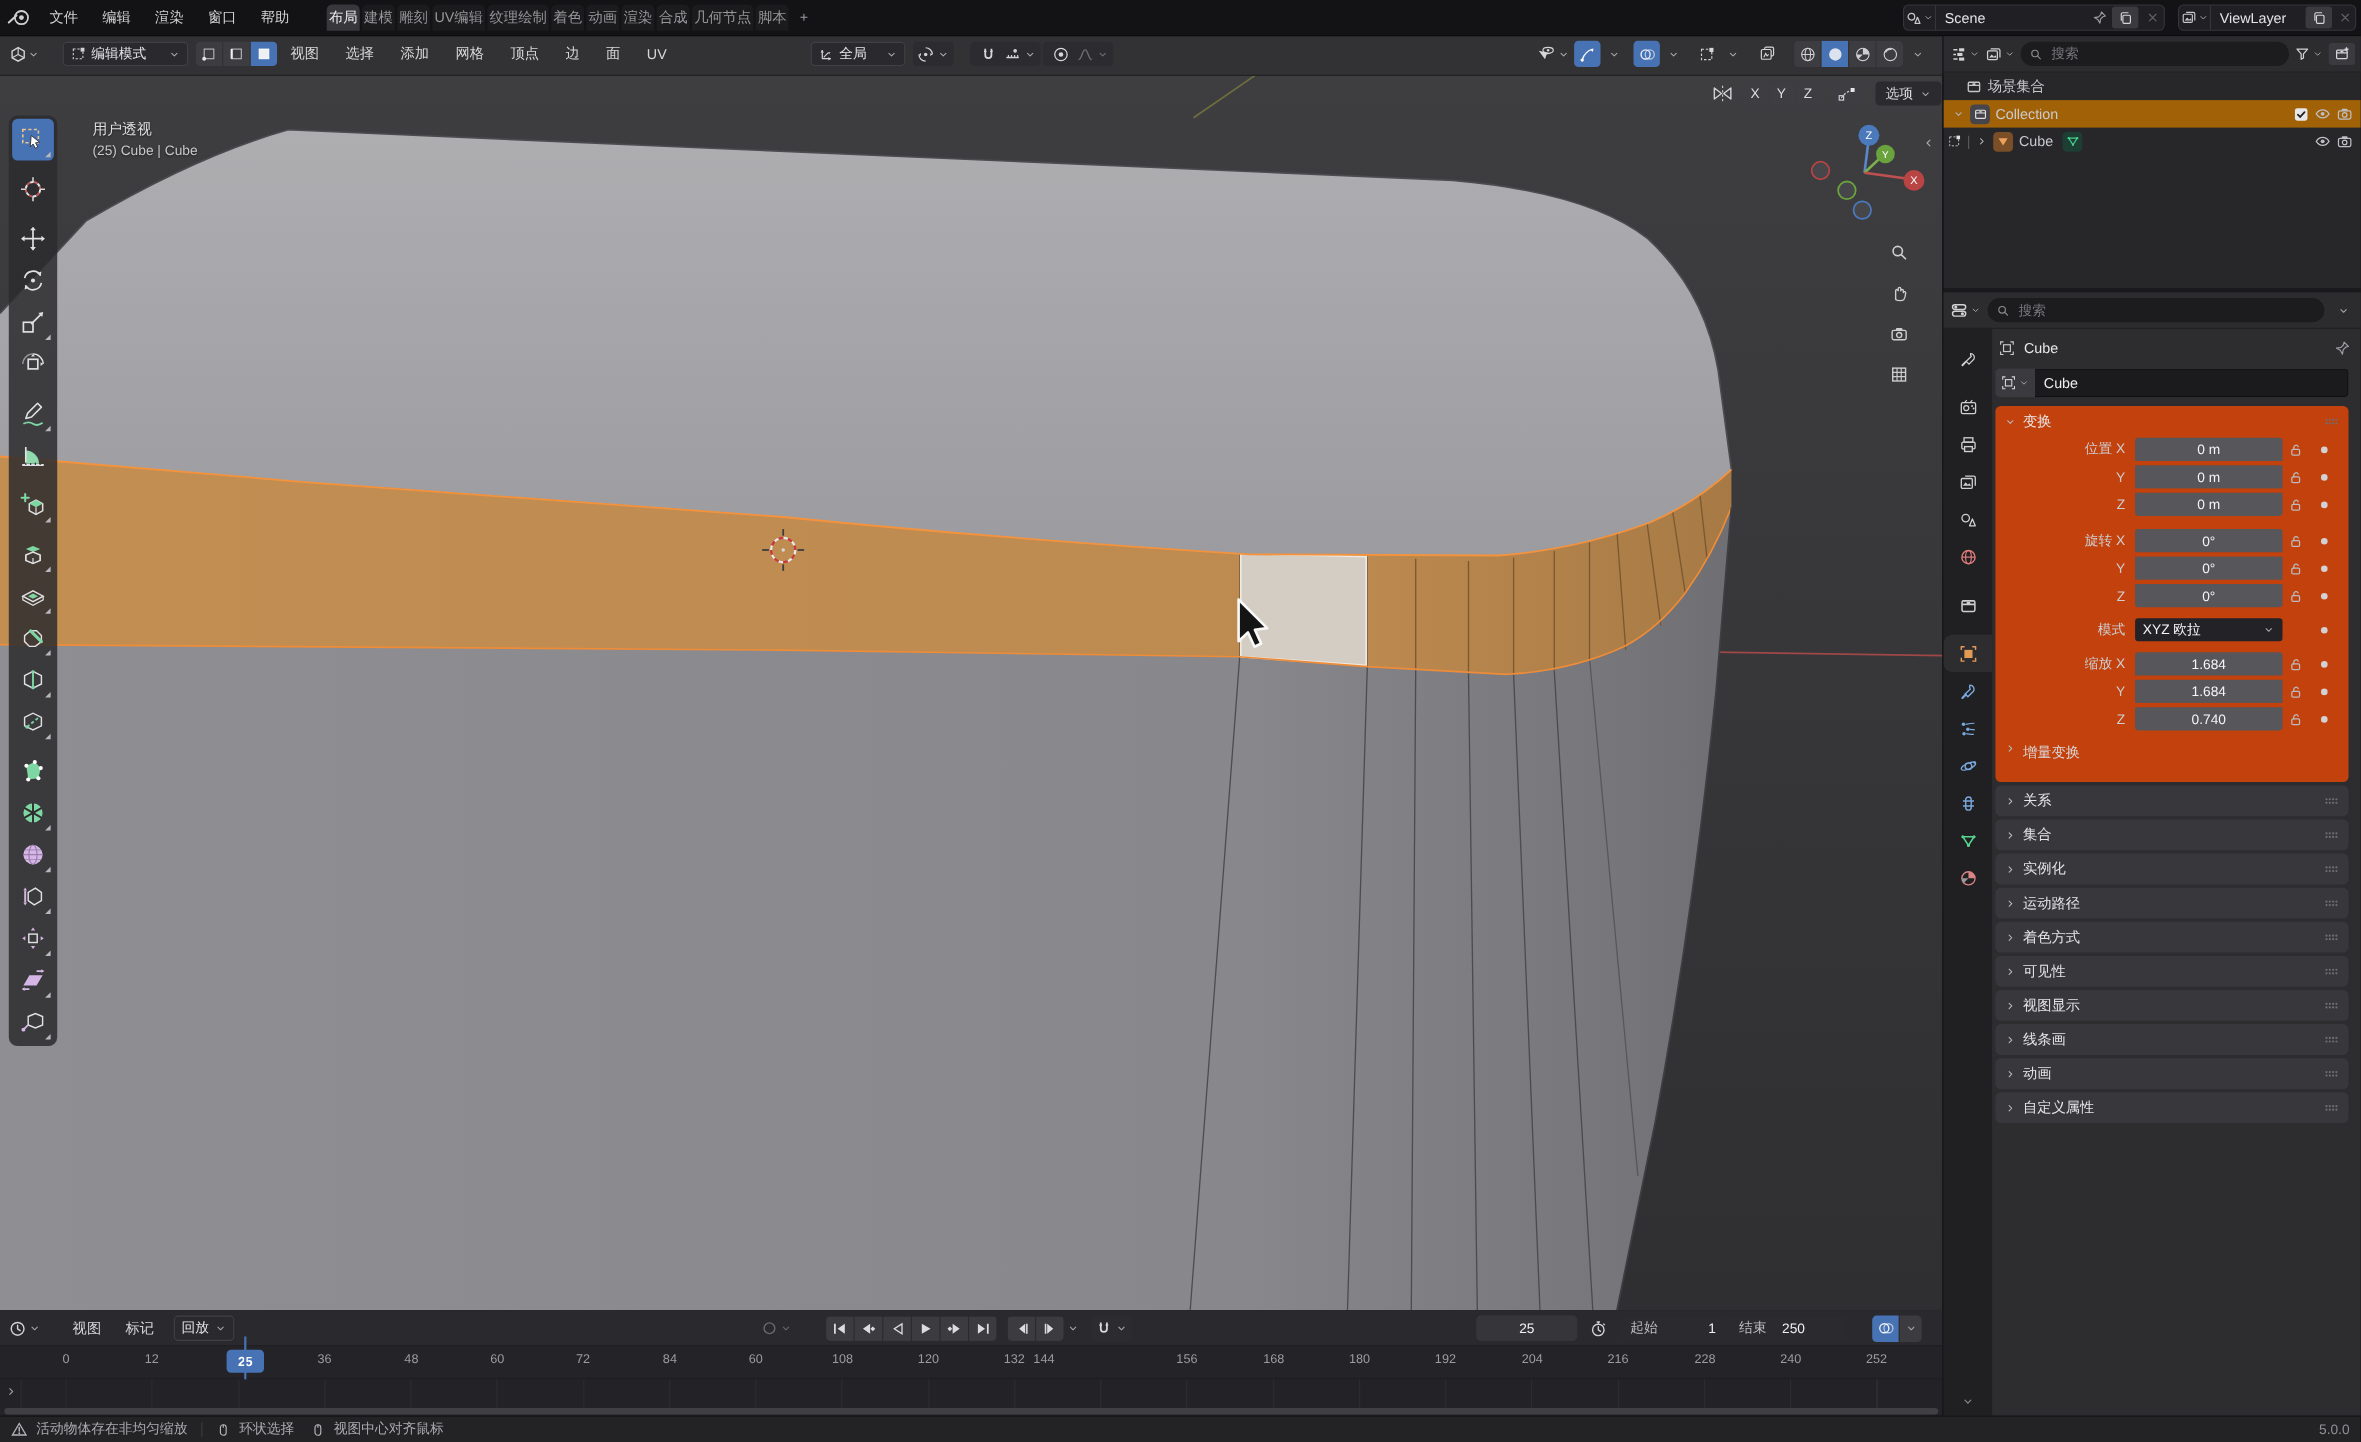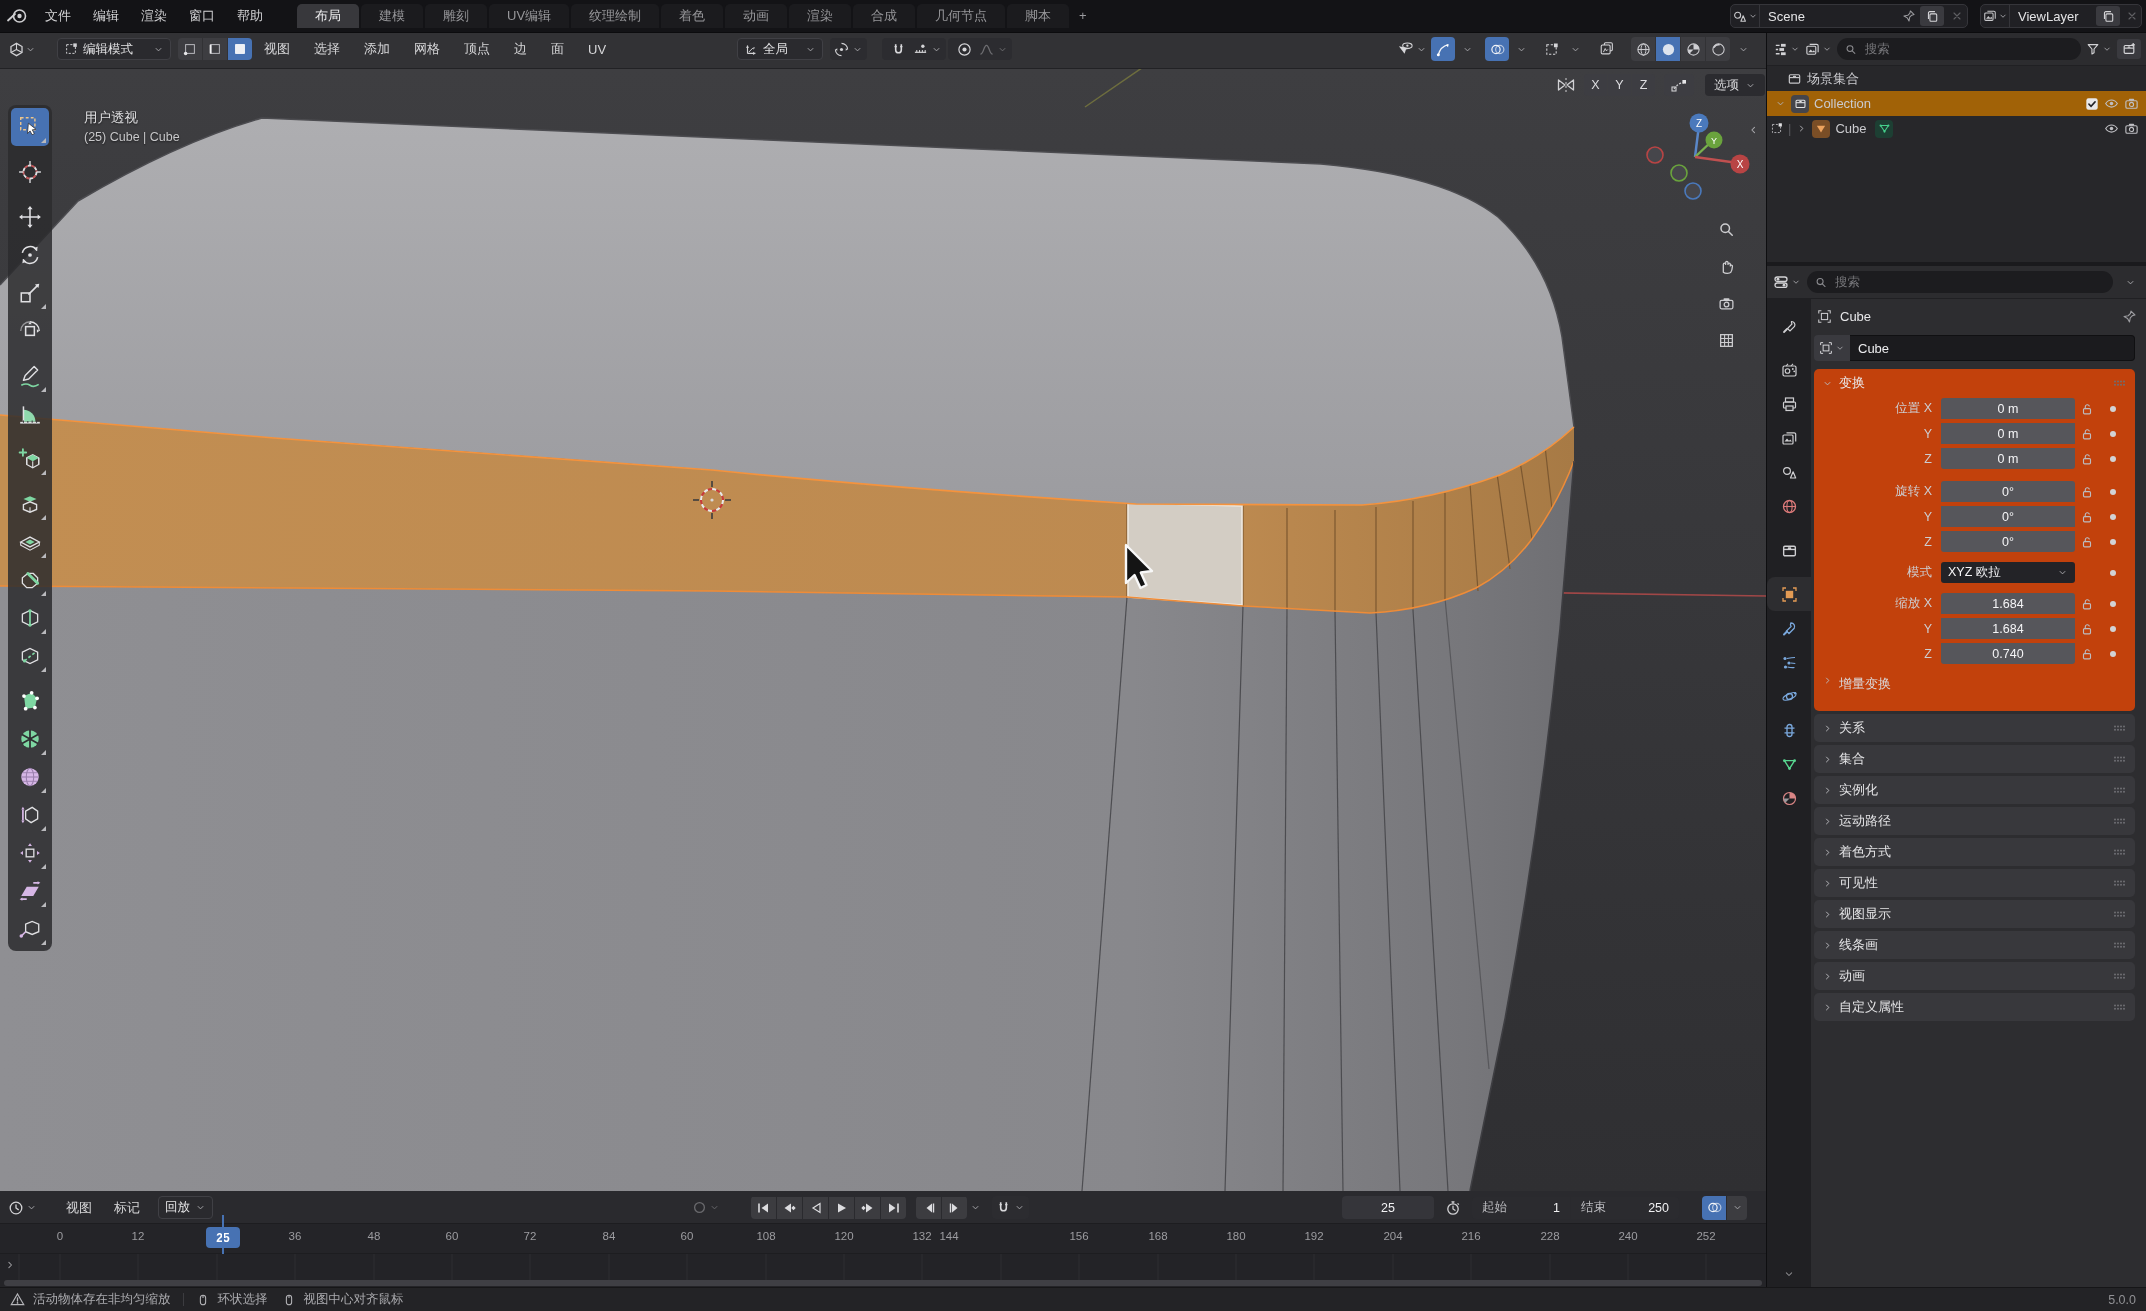--- a/index.html
+++ b/index.html
@@ -11,21 +11,21 @@
   }
   .abs{position:absolute;}
   .row{display:flex;align-items:center;}
   svg{display:block;}
   .ic{flex:none;}
 
   
   #topbar{left:0;top:0;width:2146px;height:33px;background:#131316;display:flex;align-items:center;border-bottom:1px solid #0c0c0e;box-sizing:border-box;}
   .tb-menu{padding:0 11px;color:#d2d2d4;font-size:13px;line-height:32px;}
   .tb-tabs{display:flex;align-items:flex-end;height:33px;margin-left:22px;}
-  .tb-tab{padding:0 18px;height:26px;line-height:26px;margin:0 1px;border-radius:5px 5px 0 0;background:#1b1b1e;color:#97979a;font-size:13px;align-self:center;height:24px;line-height:24px;}
+  .tb-tab{padding:0 2px;height:26px;line-height:26px;margin:0 1px;border-radius:5px 5px 0 0;background:#1b1b1e;color:#97979a;font-size:13px;align-self:center;height:24px;line-height:24px;}
   .tb-tab.active{background:#38383c;color:#ececee;}
   .tb-tab.addtab{background:transparent;color:#9a9a9e;padding:0 8px;}
   .tb-widget{position:absolute;display:flex;align-items:center;height:24px;background:#202024;border:1px solid #35353a;border-radius:5px;box-sizing:border-box;}
   .tb-widget .wtxt{padding:0 8px;color:#e4e4e6;font-size:13px;flex:1;}
   .tb-wicon{width:28px;display:flex;align-items:center;justify-content:center;gap:1px;border-right:1px solid #35353a;height:100%;}
   .tb-small-btn{width:24px;height:20px;background:#3a3a3f;border-radius:3px;display:flex;align-items:center;justify-content:center;margin-right:3px;}
   .dim{opacity:.38;}
 
   
   #vp-header{left:0;top:33px;width:1766px;height:36px;background:#323235;border-bottom:1px solid #222225;box-sizing:border-box;}
@@ -891,21 +891,21 @@
           <path d="M8 6v3l2 1.3" fill="none" stroke="#d2d2d5" stroke-width="1.2" stroke-linecap="round"></path>
           <path d="M6.5 1.8h3M8 1.8v1.6" stroke="#d2d2d5" stroke-width="1.3"></path>
           <path d="M12.6 3.4l1.2 1.2" stroke="#d2d2d5" stroke-width="1.3"></path>
         </svg>
     </div>
     <div class="hitem" style="left:1472px;">
       <div class="tl-rangefield" style="border-radius:4px 0 0 4px;width:78px;justify-content:space-between;">
         <span class="mut">起始</span>
         <span style="color:#f0f0f2;">1</span>
       </div>
-      <div class="tl-rangefield" style="border-radius:0 4px 4px 0;margin-left:1px;width:88px;justify-content:space-between;">
+      <div class="tl-rangefield" style="border-radius:0 4px 4px 0;margin-left:1px;width:88px;">
         <span class="mut">结束</span>
         <span style="color:#f0f0f2;">250</span>
       </div>
     </div>
     <div class="hitem" style="left:1702px;gap:1px;">
       <span class="tglbtn on" style="border-radius:4px 0 0 4px;">
           <svg width="15" height="15" viewBox="0 0 16 16" color="#f2f4f8">
             <use href="#s-overlay"></use>
           </svg>
         </span>

